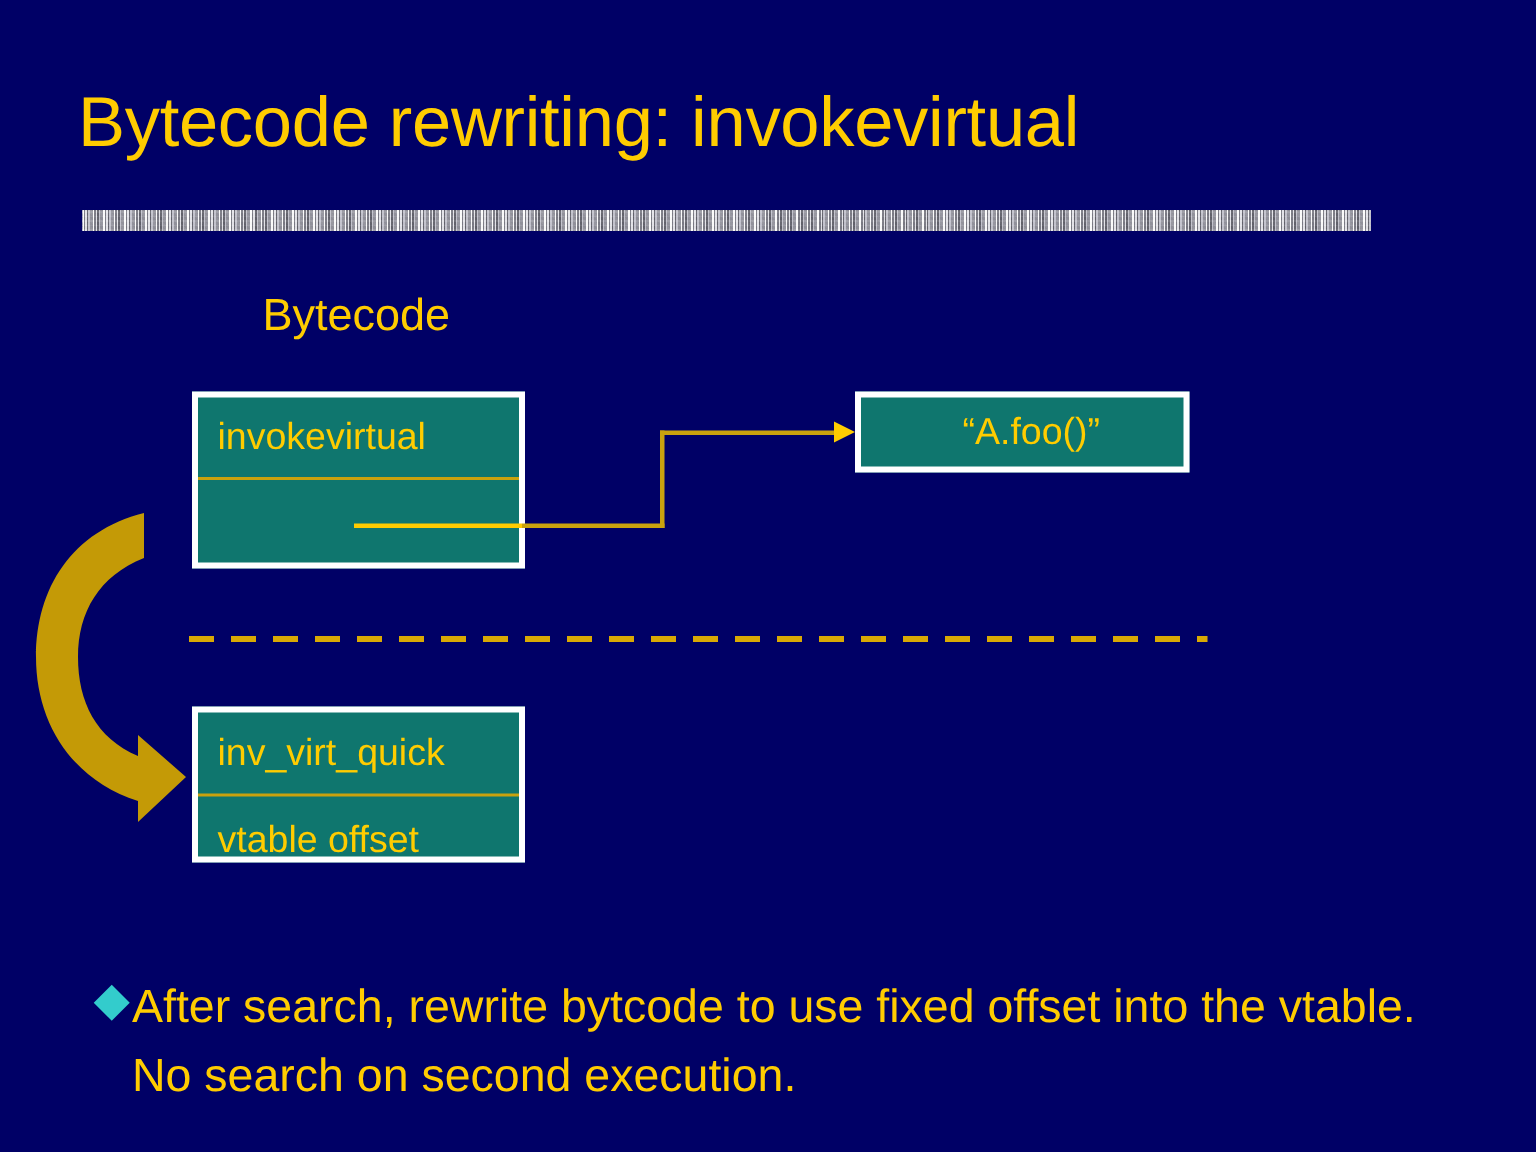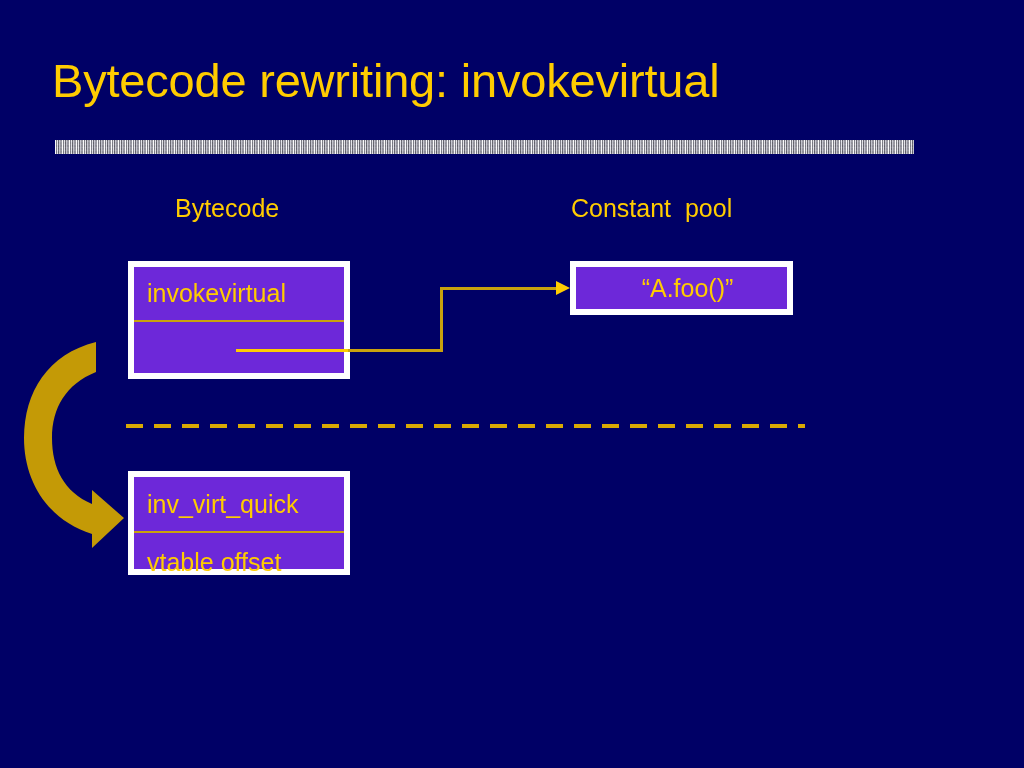--- a/index.html
+++ b/index.html
@@ -57,32 +57,32 @@
         rgba(100,100,110,0.3) 4px, rgba(100,100,110,0.3) 6px),
       repeating-linear-gradient(45deg,
         rgba(255,255,255,0.25) 0px, rgba(255,255,255,0.25) 2px,
         rgba(70,70,80,0.25) 2px, rgba(70,70,80,0.25) 4px);
   }
 
   
   .col-label {
     position: absolute;
     color: #FFCC00;
-    font-size: 25px;
+    font-size: 30px;
     white-space: pre;
   }
   .col-label.bytecode { left: 175px; top: 194px; }
   .col-label.constpool { left: 571px; top: 194px; }
 
   
   .cellbox {
     position: absolute;
     box-sizing: border-box;
-    border: 6px solid #ffffff;
-    background: #6d28d9;
+    border: 4px solid #ffffff;
+    background: #0f766e;
   }
   .cell {
     box-sizing: border-box;
     width: 100%;
     color: #FFCC00;
     font-size: 25px;
     display: flex;
     align-items: center;
     padding-left: 13px;
   }
@@ -193,21 +193,20 @@
 <body>
 
 <div class="slide">
 
   <div class="title">Bytecode rewriting: invokevirtual</div>
 
   <div class="title-rule"></div>
 
   <div class="col-label bytecode">Bytecode</div>
 
-  <div class="col-label constpool">Constant  pool</div>
 
   <div class="cellbox" id="bytecode-box">
     <div class="cell c1">invokevirtual</div>
     <div class="cell c2 divider"></div>
   </div>
 
   <div class="ptr-stub"></div>
   <div class="elbow-h-low"></div>
   <div class="elbow-v"></div>
   <div class="elbow-h-high"></div>
@@ -230,14 +229,18 @@
              C 46,162 34,138 34,108
              C 34,78 48,54 78,42
              Z" fill="#C49A06"></path>
   </svg>
 
   <div class="cellbox" id="quick-box">
     <div class="cell c1">inv_virt_quick</div>
     <div class="cell c2 divider">vtable offset</div>
   </div>
 
+  <div class="bullet-row">
+    <span class="bullet-diamond"></span>
+    <span class="bullet-text">After search, rewrite bytcode to use fixed offset into the vtable. No search on second execution.</span>
+  </div>
 
 </div>
 
 </body></html>

